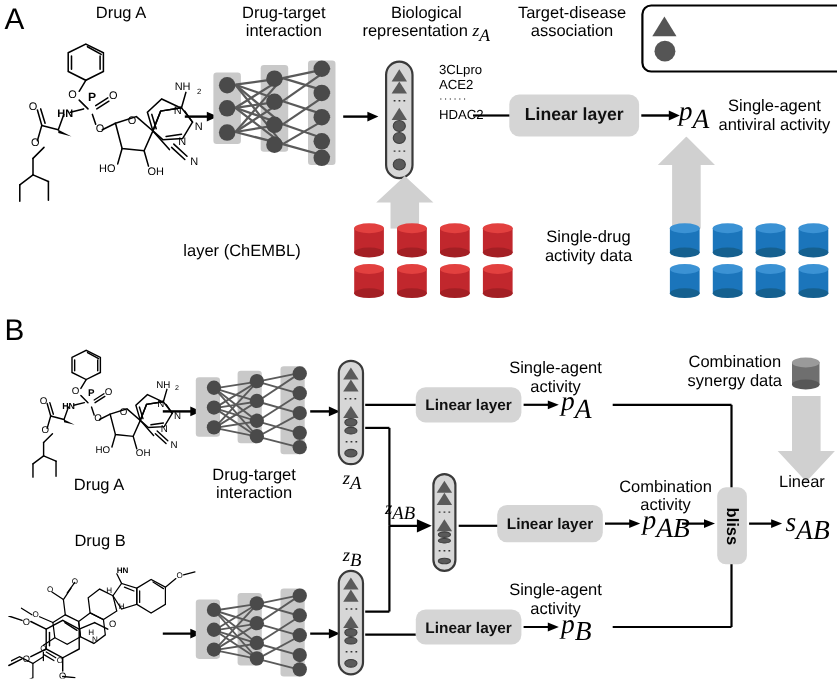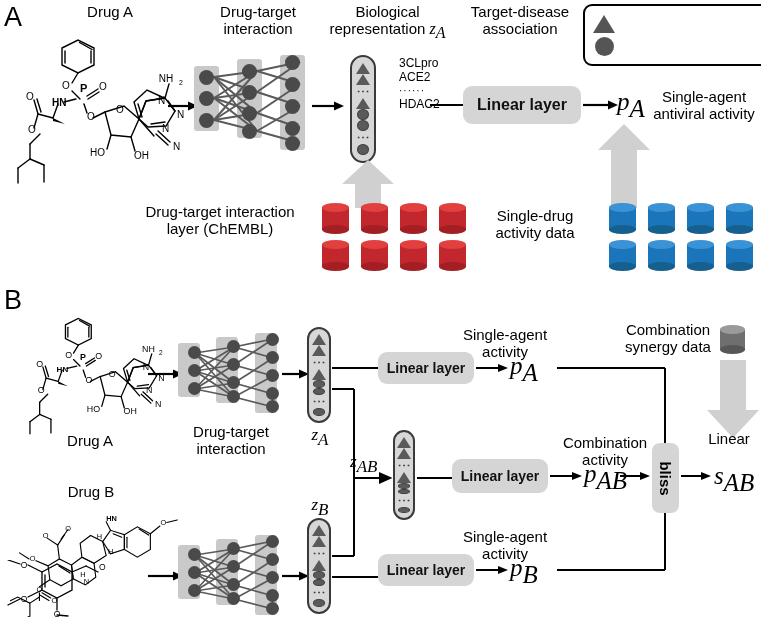--- a/index.html
+++ b/index.html
@@ -256,21 +256,21 @@
 
 <svg class="blockarrow" style="left:340px;top:160px;" width="56" height="48">
   <polygon points="28,0 54,24 41,24 41,48 15,48 15,24 2,24" fill="#d0d0d0"></polygon>
 </svg>
 
 <svg class="blockarrow" style="left:596px;top:124px;" width="56" height="84">
   <polygon points="28,0 54,26 41,26 41,84 15,84 15,26 2,26" fill="#d0d0d0"></polygon>
 </svg>
 
 <div class="abs txt" style="left:120px;top:203px;width:200px;">
-  <span>Drug-target interaction</span><br>
+  <br>
   <span>layer (ChEMBL)</span>
 </div>
 
 <div class="abs" style="left:322px;top:203px;">
   <div style="display:grid;grid-template-columns:repeat(4,33px);gap:6px 6px;">
     <div class="cyl" style="position:relative;width:27px;height:31px;">
       <div class="body" style="background:#c1272d;"></div>
         <div class="top" style="background:#e2403f;"></div>
         <div class="bot" style="background:#a31f24;"></div>
       </div>

